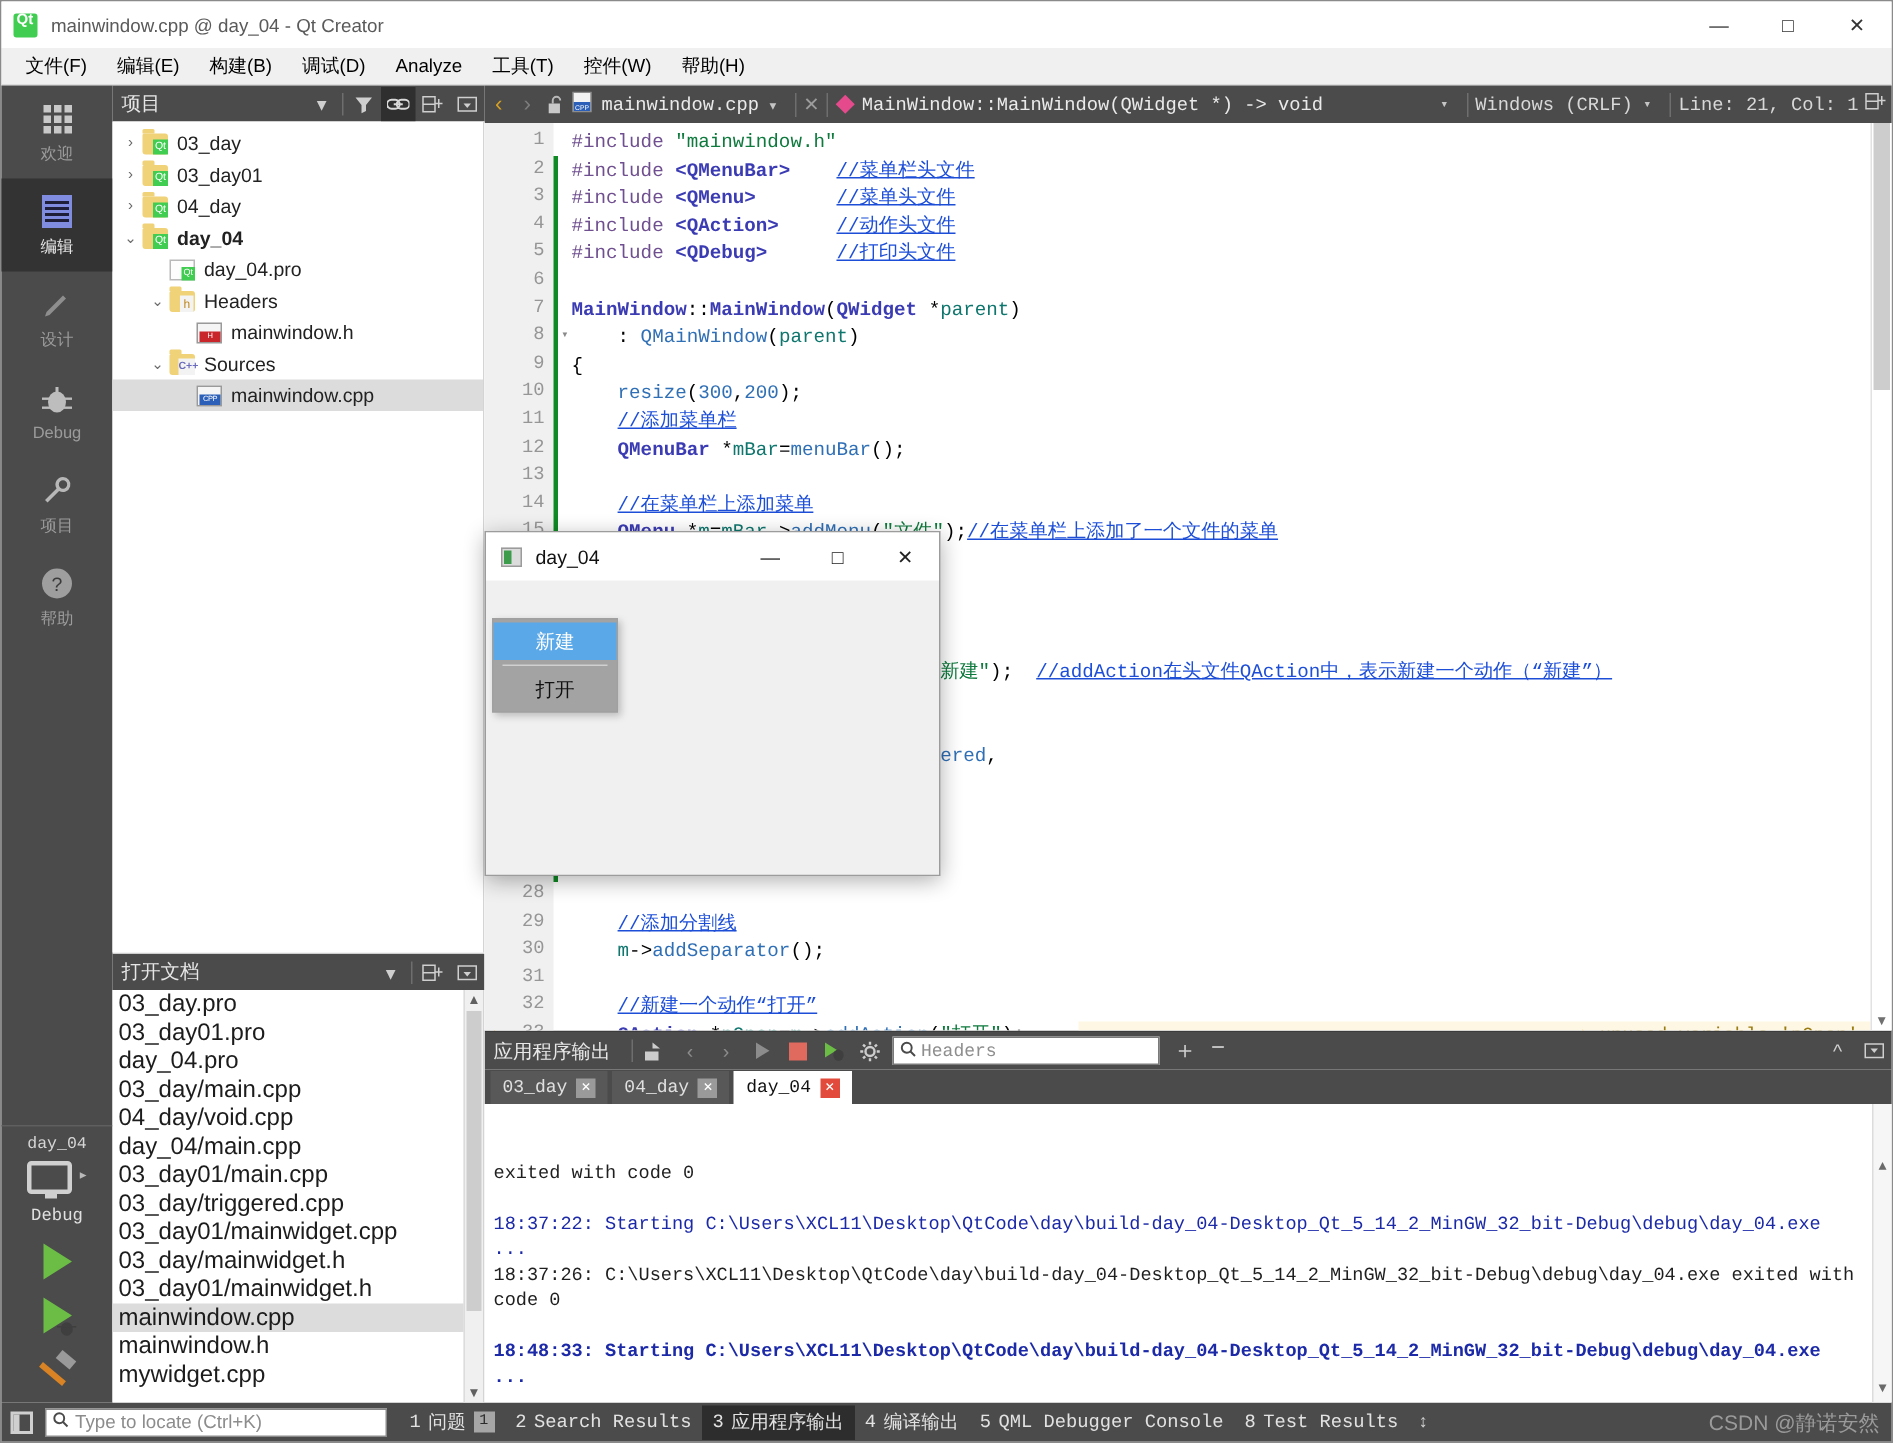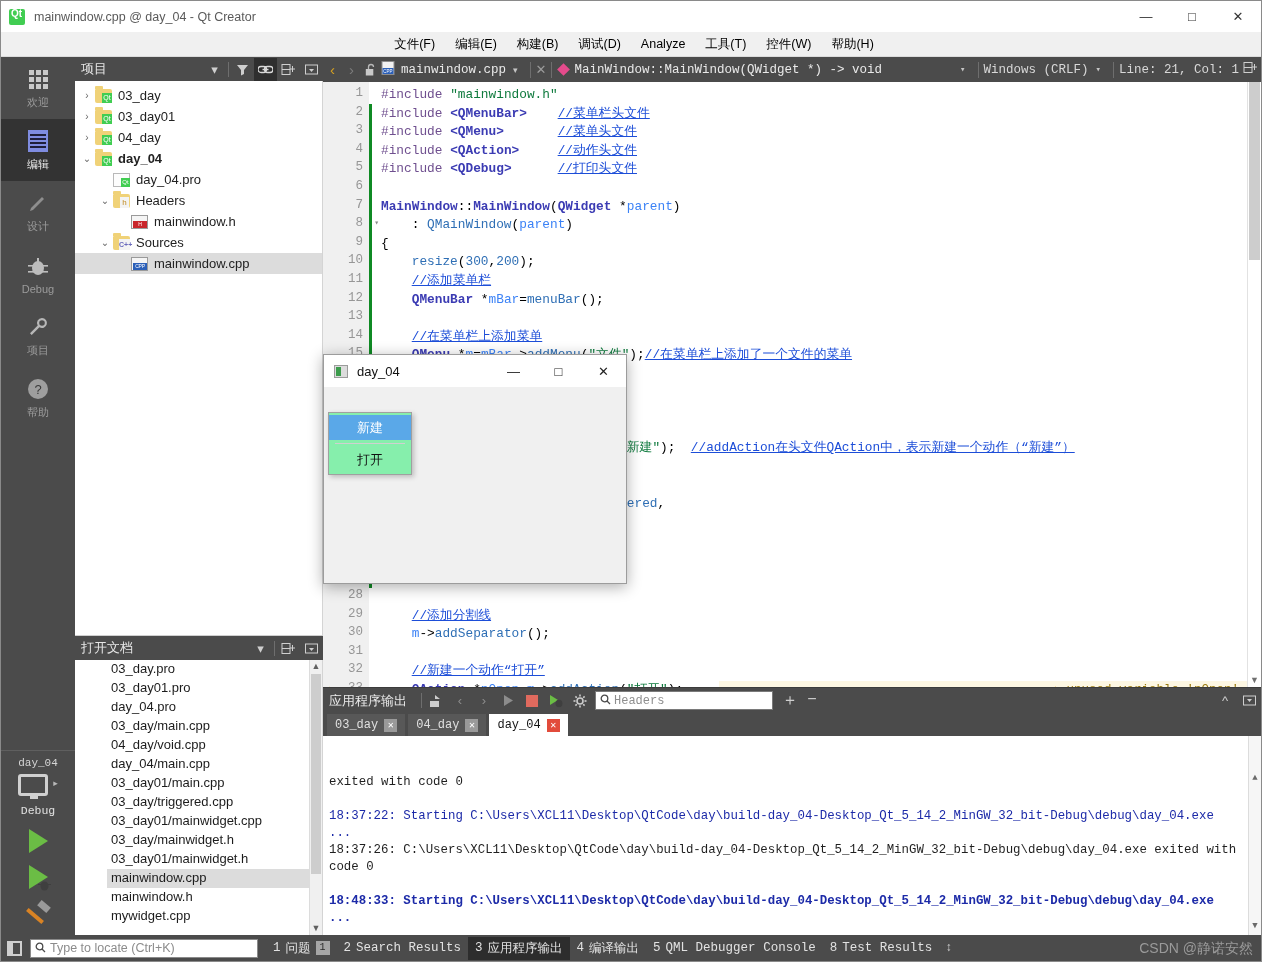--- a/index.html
+++ b/index.html
@@ -21,21 +21,21 @@
   .qt-logo::after { content: "Qt"; position: absolute; left: 2px; top: -1px;
                     font-size: 10px; color: #fff; font-weight: bold;
                     font-family: "Liberation Sans", sans-serif; }
   .title-text { font-size: 12.5px; color: #5a5a5a; margin-left: 9px; }
   .win-btns { margin-left: auto; display: flex; height: 31px; }
   .win-btn { width: 46px; height: 31px; display: flex; align-items: center;
              justify-content: center; color: #333; font-size: 13px; }
 
   
   .menubar { height: 25px; background: #f0f0f0; display: flex; align-items: center;
-             padding-left: 6px; flex: 0 0 25px; border-bottom: 1px solid #dcdcdc; justify-content: center; }
+             padding-left: 6px; flex: 0 0 25px; border-bottom: 1px solid #dcdcdc; }
   .menubar .mi { font-size: 12.5px; color: #000; padding: 3px 10px; }
 
   
   .body-row { flex: 1; display: flex; min-height: 0; }
 
   
   .modebar { width: 74px; background: #4b4b4b; display: flex; flex-direction: column;
              flex: 0 0 74px; position: relative; }
   .mode { height: 62px; display: flex; flex-direction: column; align-items: center;
           justify-content: center; color: #b0b0b0; }
@@ -109,22 +109,22 @@
                     background: #2b5fb8; color: #fff; font-size: 5px; text-align: center;
                     line-height: 7px; letter-spacing: -0.3px; }
   .ficon.src.hdr .tag { background: #c9262c; }
   .tlabel.bold { font-weight: bold; }
 
   
   .opendocs { height: 300px; flex: 0 0 300px; display: flex; flex-direction: column;
               border-top: 1px solid #cfcfcf; }
   .odlist { flex: 1; background: #fff; overflow: hidden; position: relative;
             border-right: 1px solid #d4d4d4; }
-  .odrow { height: 19px; font-size: 13px; color: #1c1c1c; padding: 1px 0 0 4px;
-           white-space: nowrap; margin-left: 32px; }
+  .odrow { height: 19px; font-size: 16px; color: #1c1c1c; padding: 1px 0 0 4px;
+           white-space: nowrap; }
   .odrow.sel { background: #dcdcdc; }
   .vscroll { position: absolute; right: 0; top: 0; bottom: 0; width: 13px;
              background: #f0f0f0; border-left: 1px solid #dcdcdc; }
   .vscroll .arrow { height: 13px; text-align: center; font-size: 9px; color: #606060;
                     line-height: 13px; }
   .vscroll .thumb { position: absolute; left: 1px; right: 1px; background: #cdcdcd; }
 
   
   .center { flex: 1; display: flex; flex-direction: column; min-width: 0; min-height: 0; }
 
@@ -159,21 +159,21 @@
   .changebar { position: absolute; left: 46px; top: 4px; width: 3px; background: #0f8a24; }
   .code { flex: 1; font-family: "Liberation Mono", monospace; font-size: 12.8px;
           padding: 4px 0 0 12px; position: relative; white-space: pre; line-height: 18.6px;
           color: #000; overflow: hidden; }
   .code .ln { height: 18.6px; }
   .pre { color: #6f4f8f; }
   .str { color: #0e7a3d; }
   .cmt { color: #1d4ed8; text-decoration: underline; }
   .typ { color: #3b3bb3; font-weight: bold; }
   .fn  { color: #2f6fb5; }
-  .var { color: #3b82f6; }
+  .var { color: #0f766e; }
   .num { color: #2f6fb5; }
   .pun { color: #000; }
   .warnline { position: absolute; right: 0; background: #fdf7e3; height: 18.6px; }
   .warnlbl { position: absolute; font-family: "Liberation Mono", monospace; font-size: 12.5px;
              color: #9a7b12; }
   .codescroll { position: absolute; right: 0; top: 0; bottom: 0; width: 14px; background: #fff;
                 border-left: 1px solid #e2e2e2; }
   .codescroll .thumb { position: absolute; left: 1px; right: 1px; background: #cdcdcd; }
   .codescroll .marker { position: absolute; left: 2px; width: 10px; height: 11px;
                         background: #e8b007; }
@@ -244,21 +244,21 @@
   .dlg-ico::after { content: ""; position: absolute; left: 1px; top: 1px; width: 5px;
                     height: 9px; background: #3c9c4c; }
   .dlg-name { font-size: 13px; color: #111; margin-left: 9px; }
   .dlg-btns { margin-left: auto; display: flex; }
   .dlg-btn { width: 45px; height: 32px; display: flex; align-items: center;
              justify-content: center; font-size: 13px; color: #222; }
   .dlg-menubar { height: 25px; background: #fff; display: flex; align-items: center;
                  border-bottom: 1px solid #f0f0f0; }
   .dlg-menu { font-size: 13px; color: #111; padding: 4px 9px; background: #cde8ff; }
   .dlg-client { position: absolute; left: 0; right: 0; top: 57px; bottom: 0; background: #f0f0f0; }
-  .dropdown { position: absolute; left: 4px; top: 57px; width: 84px; background: #86efac;
+  .dropdown { position: absolute; left: 4px; top: 57px; width: 84px; background: #a3a3a3;
               border: 1px solid #a0a0a0; box-shadow: 2px 2px 5px rgba(0,0,0,0.22);
               padding: 2px 0; z-index: 45; }
   .ditem { height: 25px; display: flex; align-items: center; justify-content: center;
            font-size: 13px; color: #111; }
   .ditem.hl { background: #5aa8e8; color: #fff; }
   .dsep { height: 1px; background: #d0d0d0; margin: 3px 6px; }
 </style>
 </head>
 <body>
 

